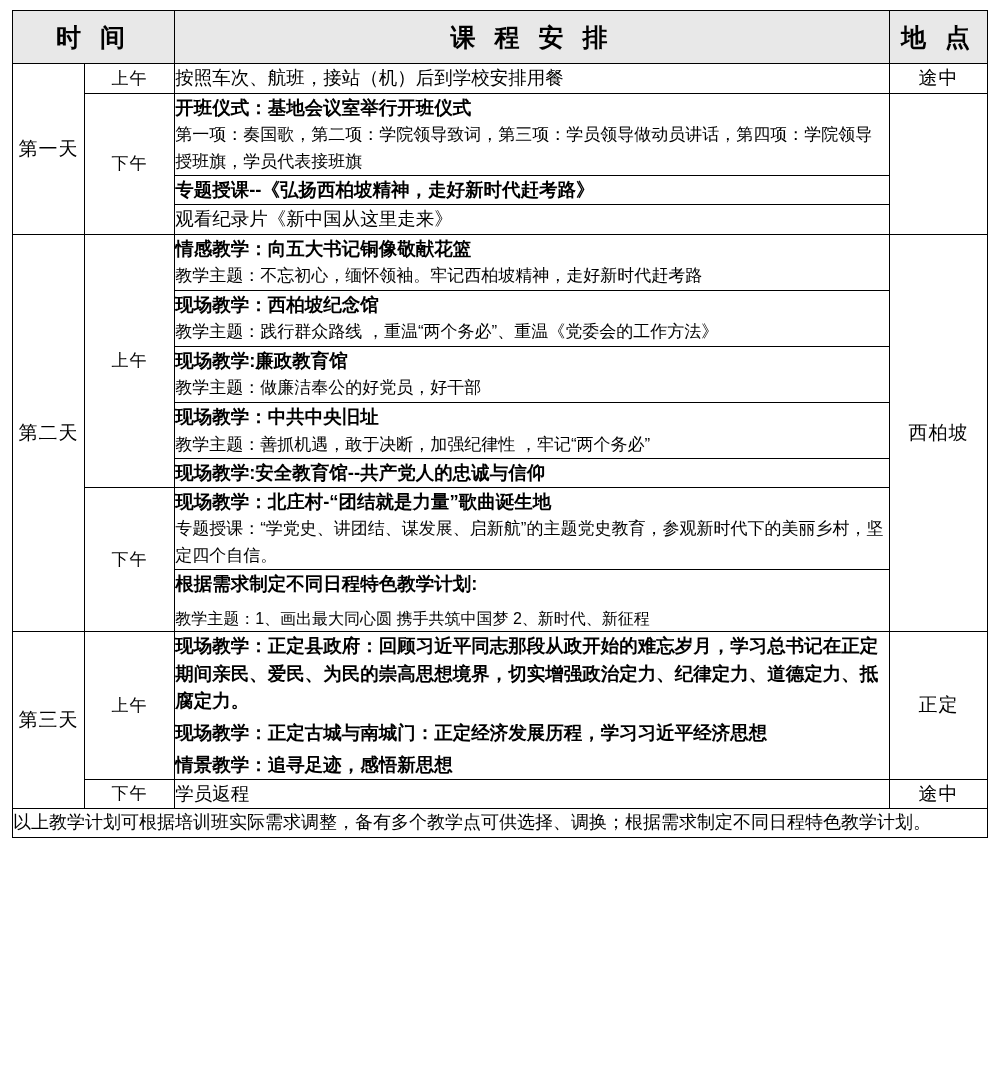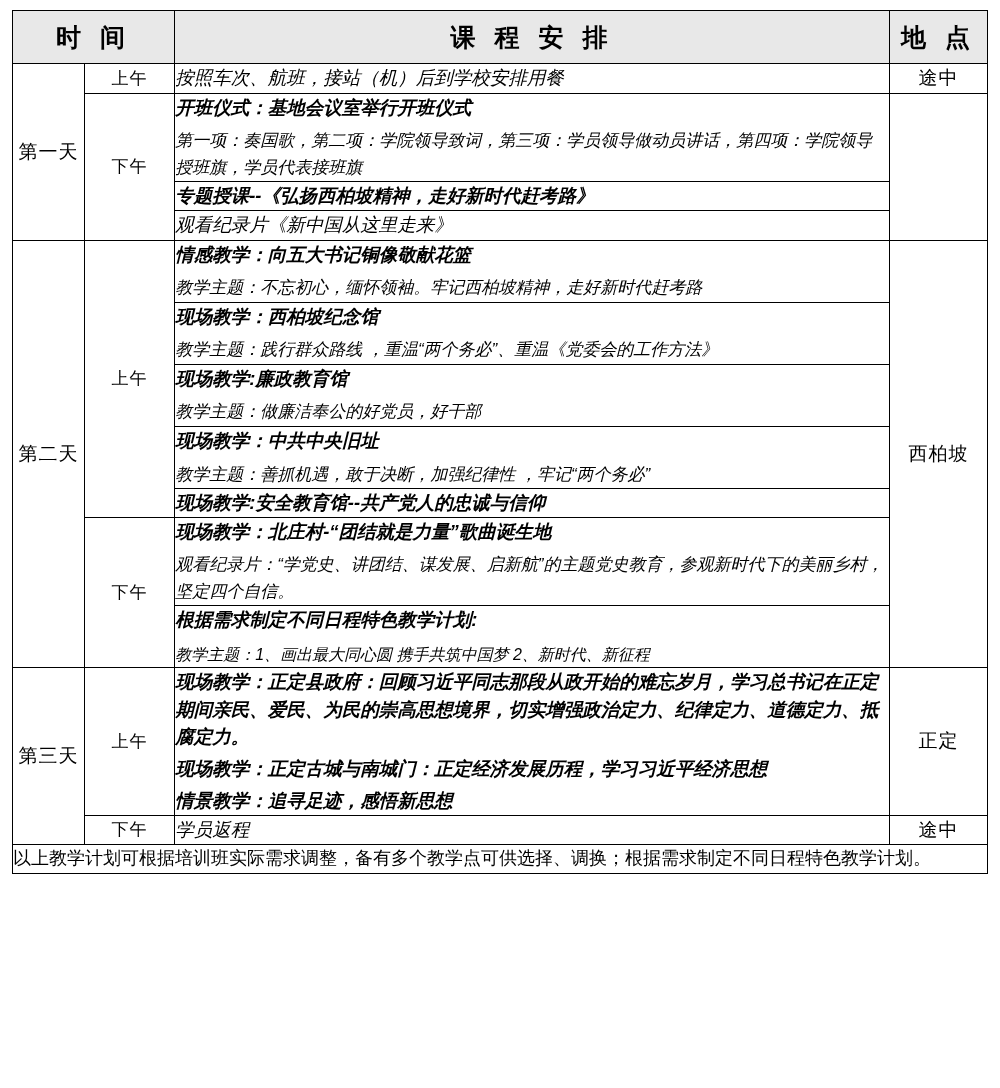--- a/index.html
+++ b/index.html
@@ -54,39 +54,38 @@
     font-family: Liberation Mono, monospace;
   }
   .placecell {
     text-align: center;
     font-size: 19px;
     letter-spacing: 1px;
   }
   .bodycell {
     padding: 7px 10px 8px 12px;
     vertical-align: middle;
-    font-style: italic;
   }
   .blk + .blk {
     margin-top: 4px;
   }
   .ttl {
     font-size: 18.5px;
     font-weight: bold;
     line-height: 1.5;
   }
   .ttl-reg {
     font-size: 18.5px;
     font-weight: normal;
     line-height: 1.55;
   }
   .sub {
     font-size: 17px;
     line-height: 1.55;
-    margin-top: 7px;
+    margin-top: 1px;
   }
   .sub-sm {
     font-size: 16px;
     line-height: 1.5;
     margin-top: 9px;
   }
   .footer {
     text-align: left;
     font-size: 18px;
     line-height: 1.55;
@@ -188,21 +187,21 @@
             <div class="ttl">现场教学:安全教育馆--共产党人的忠诚与信仰</div>
           </div>
         </td>
       </tr>
 
       <tr>
         <td class="halfcell" rowspan="2">下午</td>
         <td class="bodycell">
           <div class="blk">
             <div class="ttl">现场教学：北庄村-“团结就是力量”歌曲诞生地</div>
-            <div class="sub">观看纪录片：“学党史、讲团结、谋发展、启新航”的主题党史教育，参观新时代下的美丽乡村，坚定四个自信。</div>
+            <div class="sub">专题授课：“学党史、讲团结、谋发展、启新航”的主题党史教育，参观新时代下的美丽乡村，坚定四个自信。</div>
           </div>
         </td>
       </tr>
       <tr>
         <td class="bodycell">
           <div class="blk">
             <div class="ttl">根据需求制定不同日程特色教学计划:</div>
             <div class="sub-sm">教学主题：1、画出最大同心圆 携手共筑中国梦 2、新时代、新征程</div>
           </div>
         </td>

